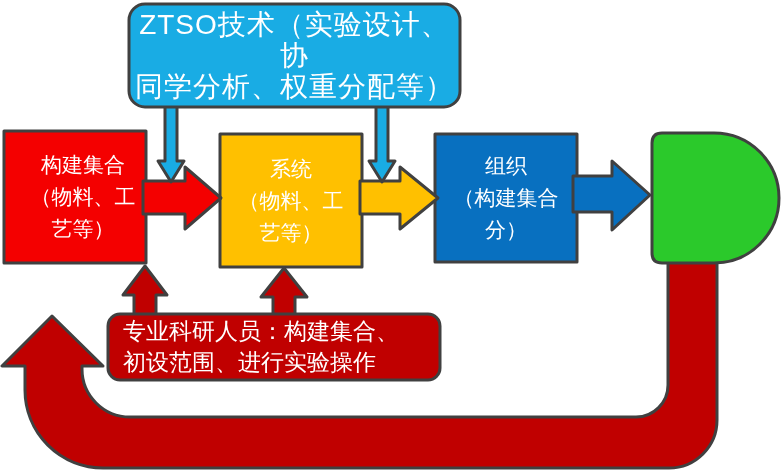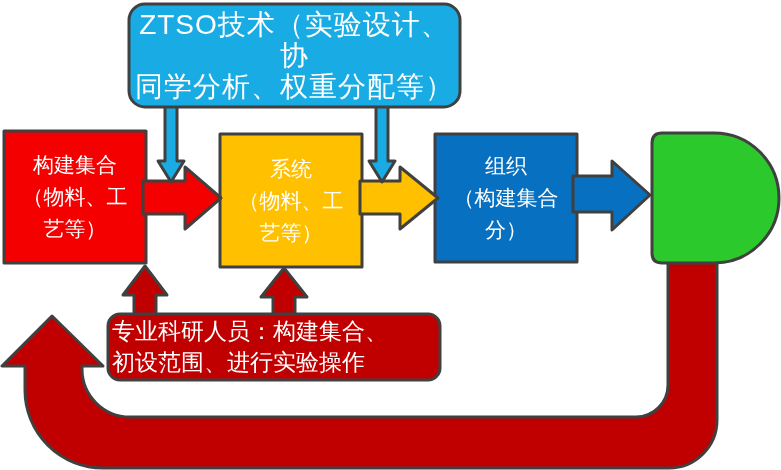--- a/index.html
+++ b/index.html
@@ -55,29 +55,29 @@
 
     <polygon class="shape" points="165,102 177,102 177,161 184,161 171,182 158,161 165,161" fill="#19ACE4"></polygon>
     <polygon class="shape" points="376,102 388,102 388,161 395,161 382,182 369,161 376,161" fill="#19ACE4"></polygon>
 
     <rect class="shape" x="129" y="4" width="331" height="103" rx="16" fill="#19ACE4"></rect>
   </svg>
 
   <div class="label big" style="left:129px; top:4px; width:331px; height:103px;">ZTSO技术（实验设计、协
 同学分析、权重分配等）</div>
 
-  <div class="label mid" style="left:4px; top:131px; width:142px; height:132px;">构建集合
+  <div class="label mid" style="left:12px; top:131px; width:142px; height:132px;">构建集合
 （物料、工
 艺等）</div>
 
   <div class="label mid" style="left:220px; top:134px; width:142px; height:133px;">系统
 （物料、工
 艺等）</div>
 
   <div class="label mid" style="left:435px; top:134px; width:142px; height:128px;">组织
 （构建集合
 分）</div>
 
 
-  <div class="label big left-align" style="left:108px; top:314px; width:322px; height:66px; padding-left:4px; font-size:23px; line-height:31px; letter-spacing:0;">专业科研人员：构建集合、
+  <div class="label big left-align" style="left:108px; top:314px; width:322px; height:66px; padding-left:15px; font-size:23px; line-height:31px; letter-spacing:0;">专业科研人员：构建集合、
 初设范围、进行实验操作</div>
 
 </div>
 
 </body></html>

